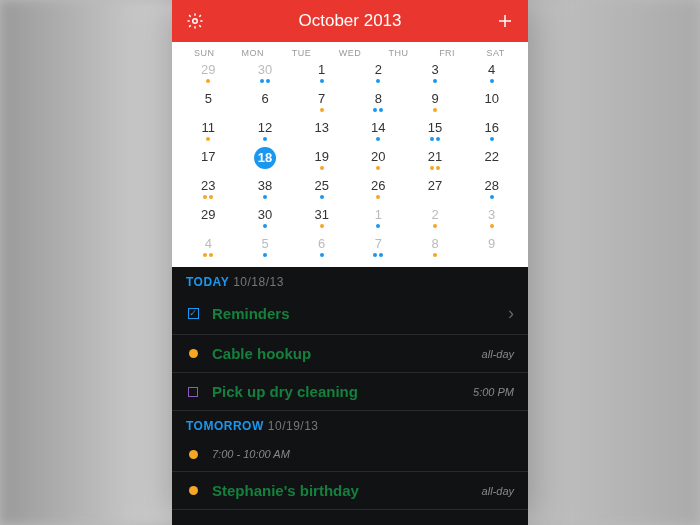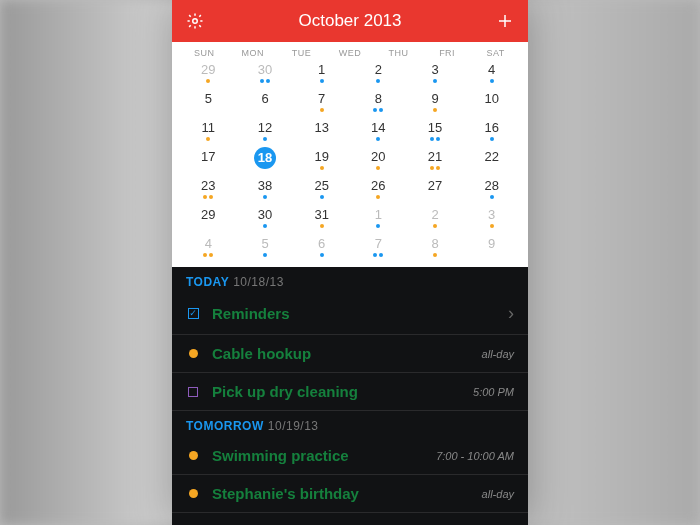--- a/index.html
+++ b/index.html
@@ -391,21 +391,20 @@
           <span class="square"></span>
         </span>
         <span class="title">Pick up dry cleaning</span>
         <span class="time">5:00 PM</span>
       </div>
       <div class="section-header"><span class="label">TOMORROW</span><span class="date">10/19/13</span></div>
       <div class="event-row">
         <span class="marker">
           <span class="bullet"></span>
         </span>
-        <span class="title">Swimming practice</span>
         <span class="time">7:00 - 10:00 AM</span>
       </div>
       <div class="event-row">
         <span class="marker">
           <span class="bullet"></span>
         </span>
         <span class="title">Stephanie's birthday</span>
         <span class="time">all-day</span>
       </div>
     </div>

